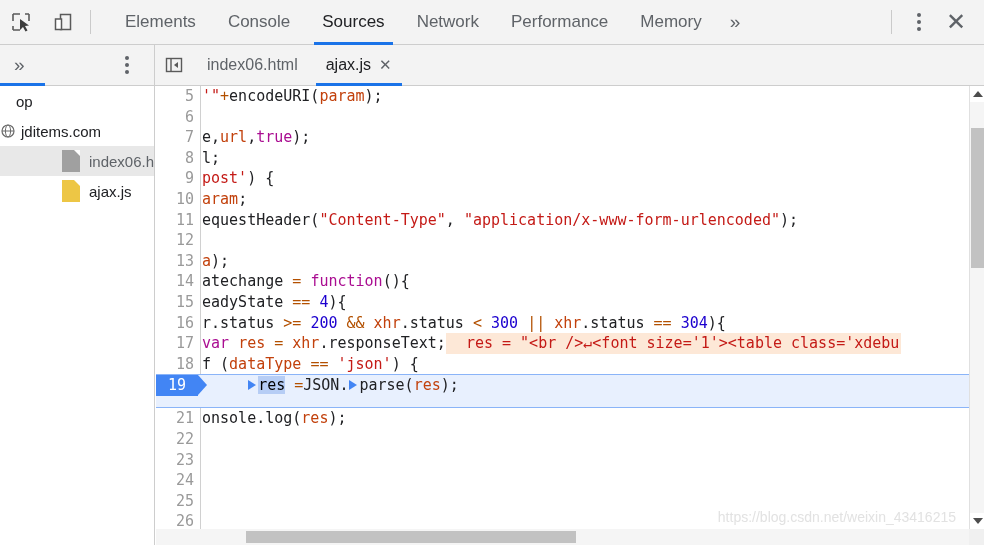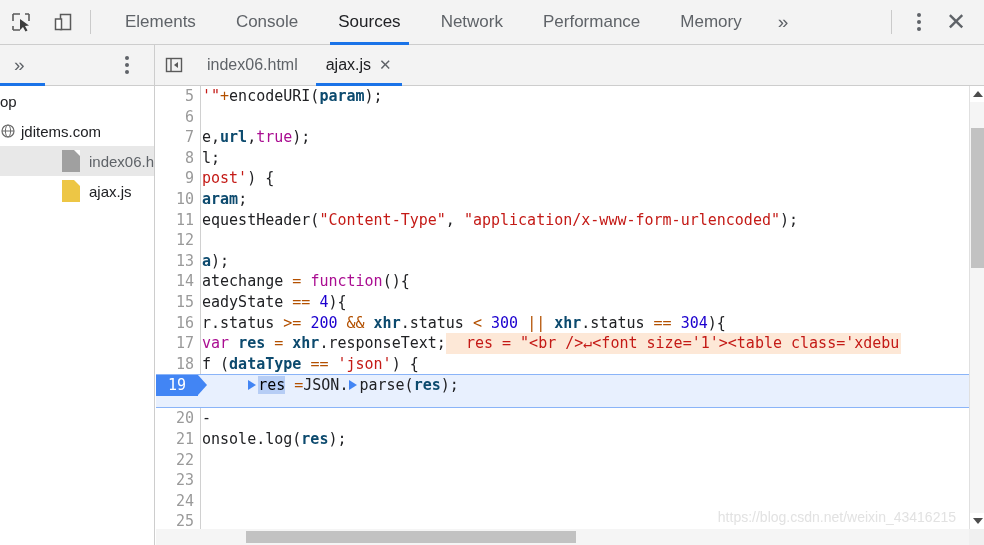--- a/index.html
+++ b/index.html
@@ -15,21 +15,21 @@
   .toolbar {
     position: absolute; left:0; top:0; width:984px; height:45px;
     background:#f3f3f3;
     border-bottom:1px solid #cdcdcd;
     display:flex; align-items:center;
   }
   .tb-icon {
     width:42px; height:44px; display:flex; align-items:center; justify-content:center;
   }
   .tb-sep { width:1px; height:24px; background:#cacaca; margin:0 6px; }
-  .tabs { display:flex; align-items:flex-end; height:45px; margin-left:12px; flex:1;gap:8px; }
+  .tabs { display:flex; align-items:flex-end; height:45px; margin-left:12px; flex:1; }
   .tab {
     position:relative; height:45px; display:flex; align-items:center;
     padding:0 16px; font-size:17px; color:#5f6368; white-space:nowrap;
   }
   .tab.active { color:#202124; }
   .tab.active::after {
     content:""; position:absolute; left:8px; right:8px; bottom:0; height:3px;
     background:#1a73e8;
   }
   .tab.chev { font-size:19px; color:#5f6368; padding:0 12px; }
@@ -131,21 +131,21 @@
     border-top:1px solid #8ab4f8; border-bottom:1px solid #8ab4f8;
     height:34px;
   }
   .crow.exec .ctext { left:55px; }
 
   
   .tk-str  { color:#c41a16; }
   .tk-num  { color:#1c00cf; }
   .tk-kw   { color:#aa0d91; }
   .tk-op   { color:#b35000; }
-  .tk-var  { color:#0c4a6e;font-weight:bold; }
+  .tk-var  { color:#c2410c; }
   .tk-pln  { color:#202124; }
   .tk-sel  { background:#b6cdf5; }
 
   .popout {
     display:inline-block; background:#fde8d7; color:#c41a16;
     padding:0 2px;
   }
   .ws-mark {
     display:inline-block; width:11px; height:11px; position:relative; vertical-align:middle;
   }
@@ -253,21 +253,21 @@
         <span>index06.html</span>
       </div>
       <div class="ftab active">
         <span>ajax.js</span>
         <span class="x">✕</span>
       </div>
     </div>
   </div>
 
   <div class="tree">
-    <div class="tnode" style="padding-left:0px;">
+    <div class="tnode" style="padding-left:16px;">
       <span class="lbl">op</span>
     </div>
     <div class="tnode" style="padding-left:0px;">
       <span class="ico-globe">
         <svg width="16" height="16" viewBox="0 0 16 16">
           <circle cx="8" cy="8" r="6" stroke="#6a6a6a" stroke-width="1.2" fill="none"></circle>
           <ellipse cx="8" cy="8" rx="2.6" ry="6" stroke="#6a6a6a" stroke-width="1" fill="none"></ellipse>
           <line x1="2" y1="8" x2="14" y2="8" stroke="#6a6a6a" stroke-width="1"></line>
         </svg>
       </span>
@@ -295,21 +295,20 @@
           <div class="crow"><span class="lnum">10</span><span class="ctext"><span class="tk-var">aram</span><span class="tk-pln">;</span></span></div>
           <div class="crow"><span class="lnum">11</span><span class="ctext"><span class="tk-pln">equestHeader(</span><span class="tk-str">"Content-Type"</span><span class="tk-pln">, </span><span class="tk-str">"application/x-www-form-urlencoded"</span><span class="tk-pln">);</span></span></div>
           <div class="crow"><span class="lnum">12</span><span class="ctext"></span></div>
           <div class="crow"><span class="lnum">13</span><span class="ctext"><span class="tk-var">a</span><span class="tk-pln">);</span></span></div>
           <div class="crow"><span class="lnum">14</span><span class="ctext"><span class="tk-pln">atechange </span><span class="tk-op">=</span><span class="tk-pln"> </span><span class="tk-kw">function</span><span class="tk-pln">(){</span></span></div>
           <div class="crow"><span class="lnum">15</span><span class="ctext"><span class="tk-pln">eadyState </span><span class="tk-op">==</span><span class="tk-pln"> </span><span class="tk-num">4</span><span class="tk-pln">){</span></span></div>
           <div class="crow"><span class="lnum">16</span><span class="ctext"><span class="tk-pln">r.status </span><span class="tk-op">&gt;=</span><span class="tk-pln"> </span><span class="tk-num">200</span><span class="tk-pln"> </span><span class="tk-op">&amp;&amp;</span><span class="tk-pln"> </span><span class="tk-var">xhr</span><span class="tk-pln">.status </span><span class="tk-op">&lt;</span><span class="tk-pln"> </span><span class="tk-num">300</span><span class="tk-pln"> </span><span class="tk-op">||</span><span class="tk-pln"> </span><span class="tk-var">xhr</span><span class="tk-pln">.status </span><span class="tk-op">==</span><span class="tk-pln"> </span><span class="tk-num">304</span><span class="tk-pln">){</span></span></div>
           <div class="crow"><span class="lnum">17</span><span class="ctext"><span class="tk-kw">var</span><span class="tk-pln"> </span><span class="tk-var">res</span><span class="tk-pln"> </span><span class="tk-op">=</span><span class="tk-pln"> </span><span class="tk-var">xhr</span><span class="tk-pln">.responseText;</span><span class="popout">  res = "&lt;br /&gt;↵&lt;font size='1'&gt;&lt;table class='xdebu</span></span></div>
           <div class="crow"><span class="lnum">18</span><span class="ctext"><span class="tk-pln">f (</span><span class="tk-var">dataType</span><span class="tk-pln"> </span><span class="tk-op">==</span><span class="tk-pln"> </span><span class="tk-str">'json'</span><span class="tk-pln">) {</span></span></div>
           <div class="crow exec"><span class="lnum">19</span><span class="ctext">    <span class="ws-mark"></span><span class="caret"></span><span class="tk-sel">res</span><span class="tk-pln"> </span><span class="tk-op">=</span><span class="tk-pln">JSON.</span><span class="ws-mark"></span><span class="tk-pln">parse</span><span class="tk-pln">(</span><span class="tk-var">res</span><span class="tk-pln">);</span></span></div>
-          <div class="crow"><span class="lnum">20</span><span class="ctext"><span class="tk-pln">-</span></span></div>
           <div class="crow"><span class="lnum">21</span><span class="ctext"><span class="tk-pln">onsole.log(</span><span class="tk-var">res</span><span class="tk-pln">);</span></span></div>
           <div class="crow"><span class="lnum">22</span></div>
           <div class="crow"><span class="lnum">23</span><span class="ctext"></span></div>
           <div class="crow"><span class="lnum">24</span><span class="ctext"></span></div>
           <div class="crow"><span class="lnum">25</span><span class="ctext"></span></div>
           <div class="crow"><span class="lnum">26</span><span class="ctext"></span></div>
         </div>
     </div>
 
     <div class="vscroll">

